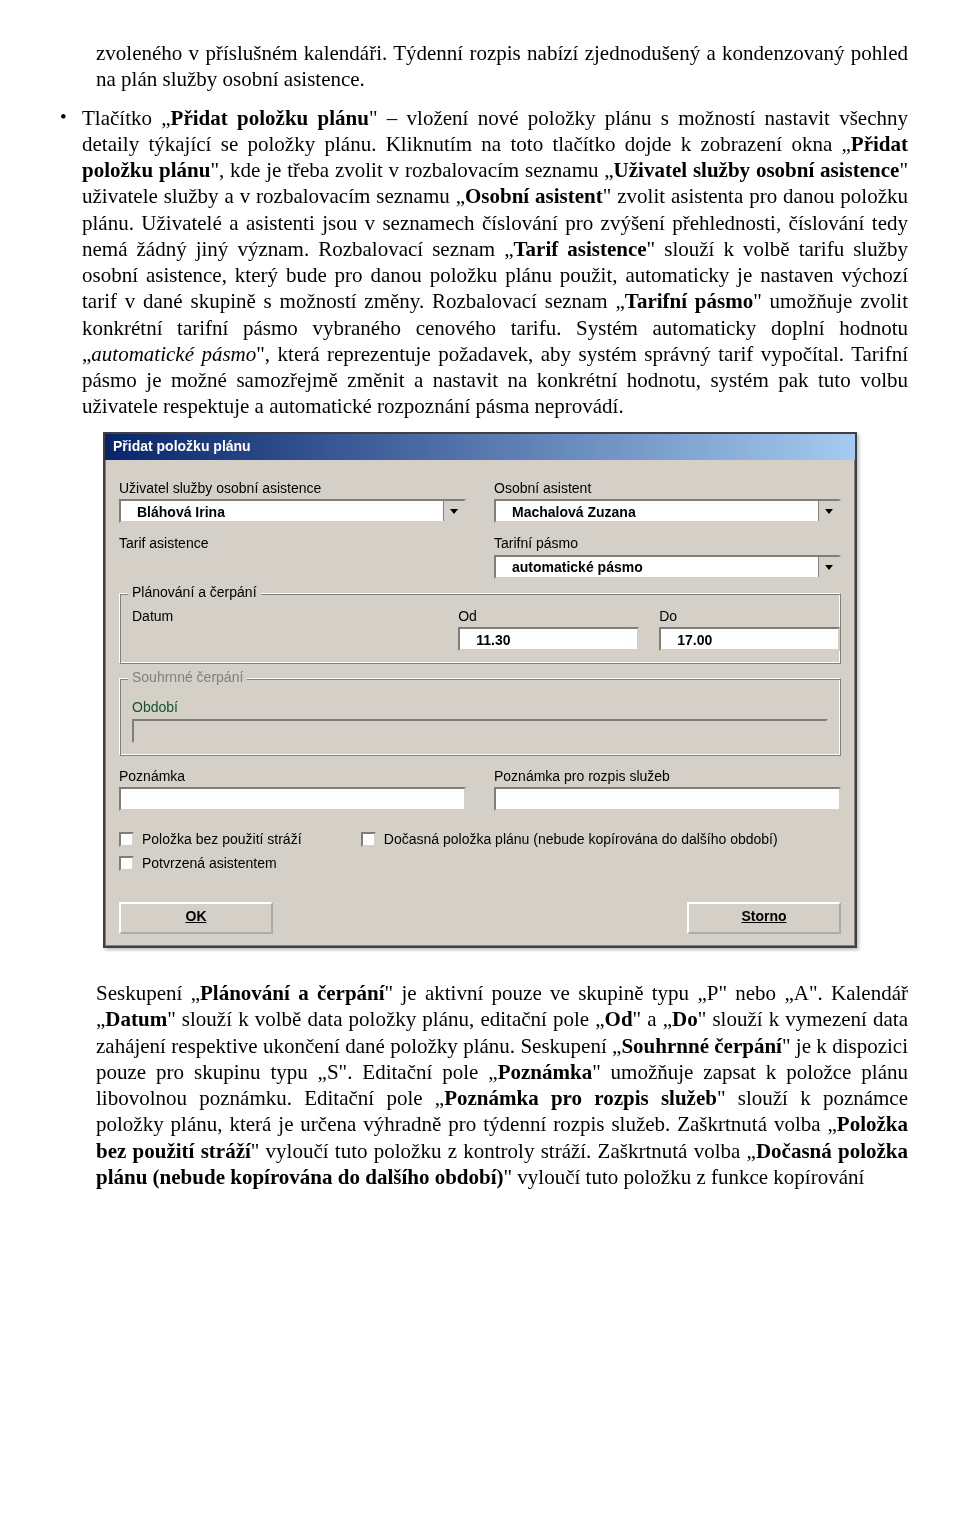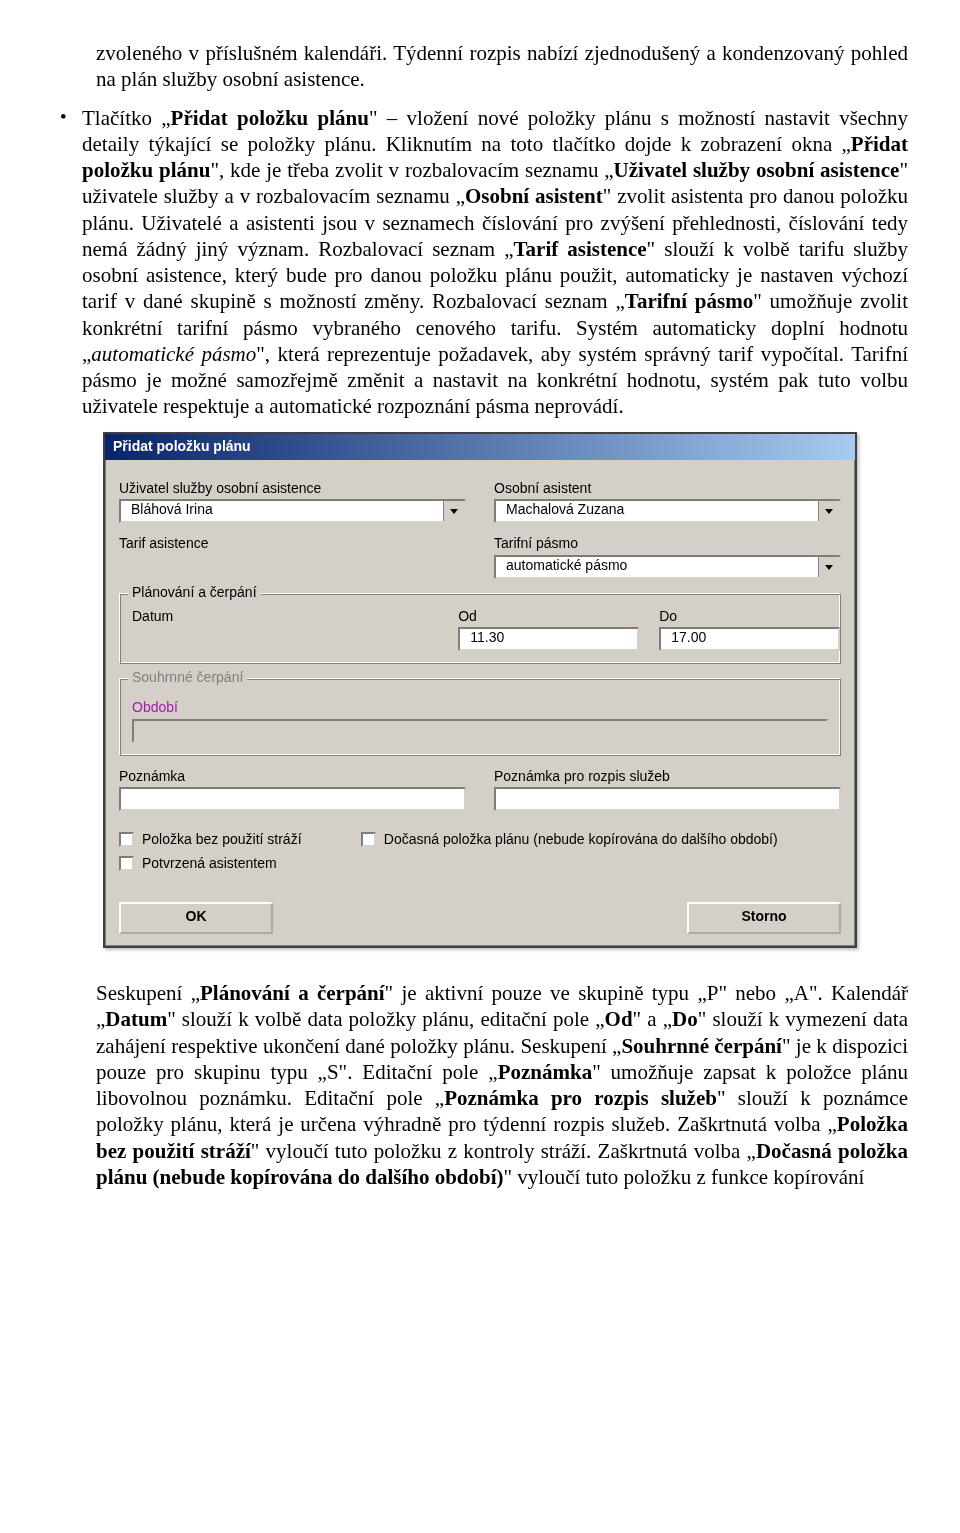--- a/index.html
+++ b/index.html
@@ -58,31 +58,32 @@
   .row{
     display:flex;
     gap:28px;
     margin-top:6px;
   }
   .col{flex:1;}
   .lbl{
     display:block;
     margin:6px 0 2px 0;
   }
-  .lbl.dis{color:#a21caf;}
+  .lbl.dis{color:#14532d;}
   .combo,.textbox{
     display:flex;
-    align-items:flex-start;
+    align-items:flex-end;
     height:24px;
     background:#fff;
     border:2px inset #d4d0c8;
     box-sizing:border-box;
-    padding:0 10px;
+    padding:0 16px;
     position:relative;
     width:100%;
+    font-weight:bold;
   }
   .combo.dis,.textbox.dis{background:#d4d0c8;}
   .dd{
     position:absolute;
     right:0;
     top:0;
     width:20px;
     height:100%;
     border-left:1px solid #808080;
     background:#d4d0c8;
@@ -127,20 +128,21 @@
   .chkbox{
     width:15px;height:15px;
     background:#fff;
     border:2px inset #d4d0c8;
     box-sizing:border-box;
   }
   .btnbar{
     display:flex;
     justify-content:space-between;
     margin-top:24px;
+    text-decoration:underline;
   }
   .btn{
     width:150px;
     height:28px;
     border:2px outset #fff;
     background:#d4d0c8;
     font-family:Tahoma,Arial,sans-serif;
     font-weight:bold;
     text-align:center;
     line-height:24px;

